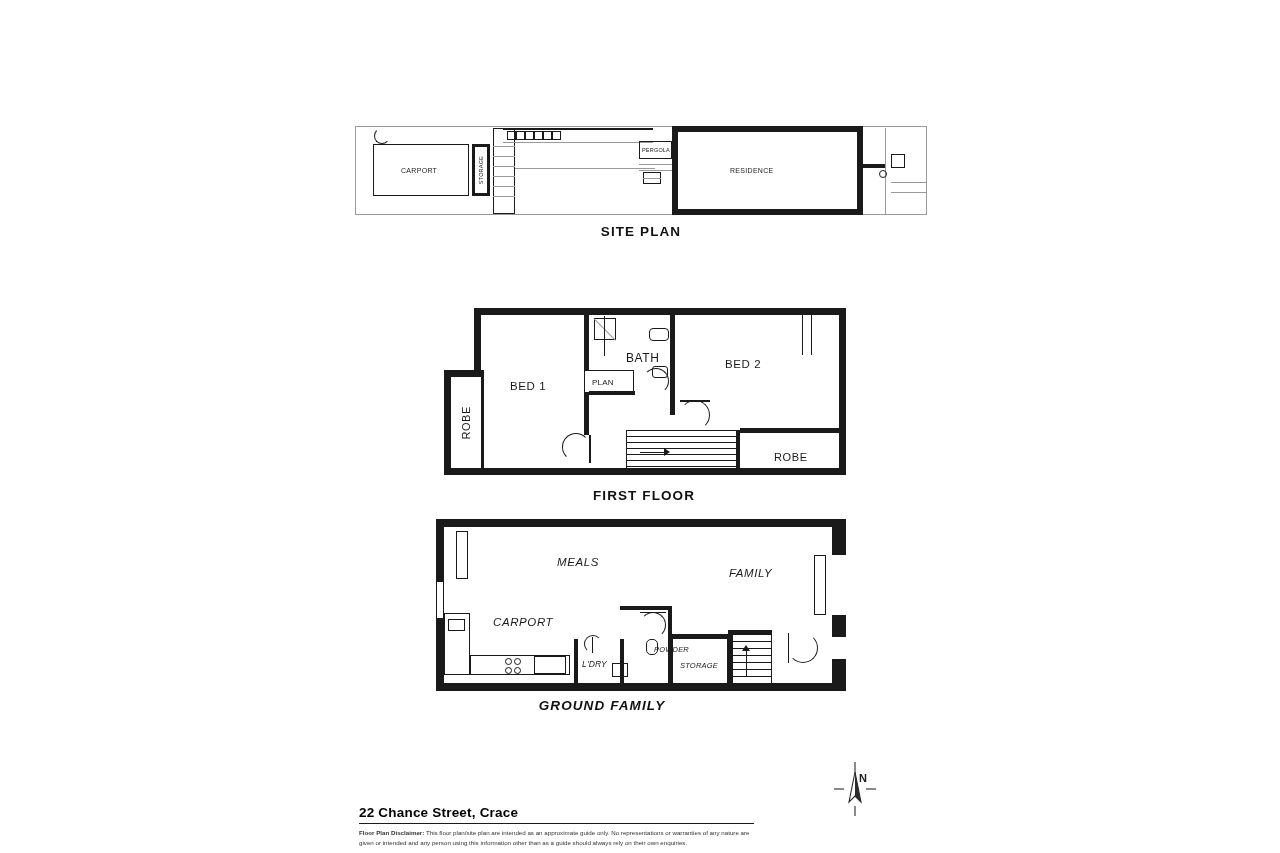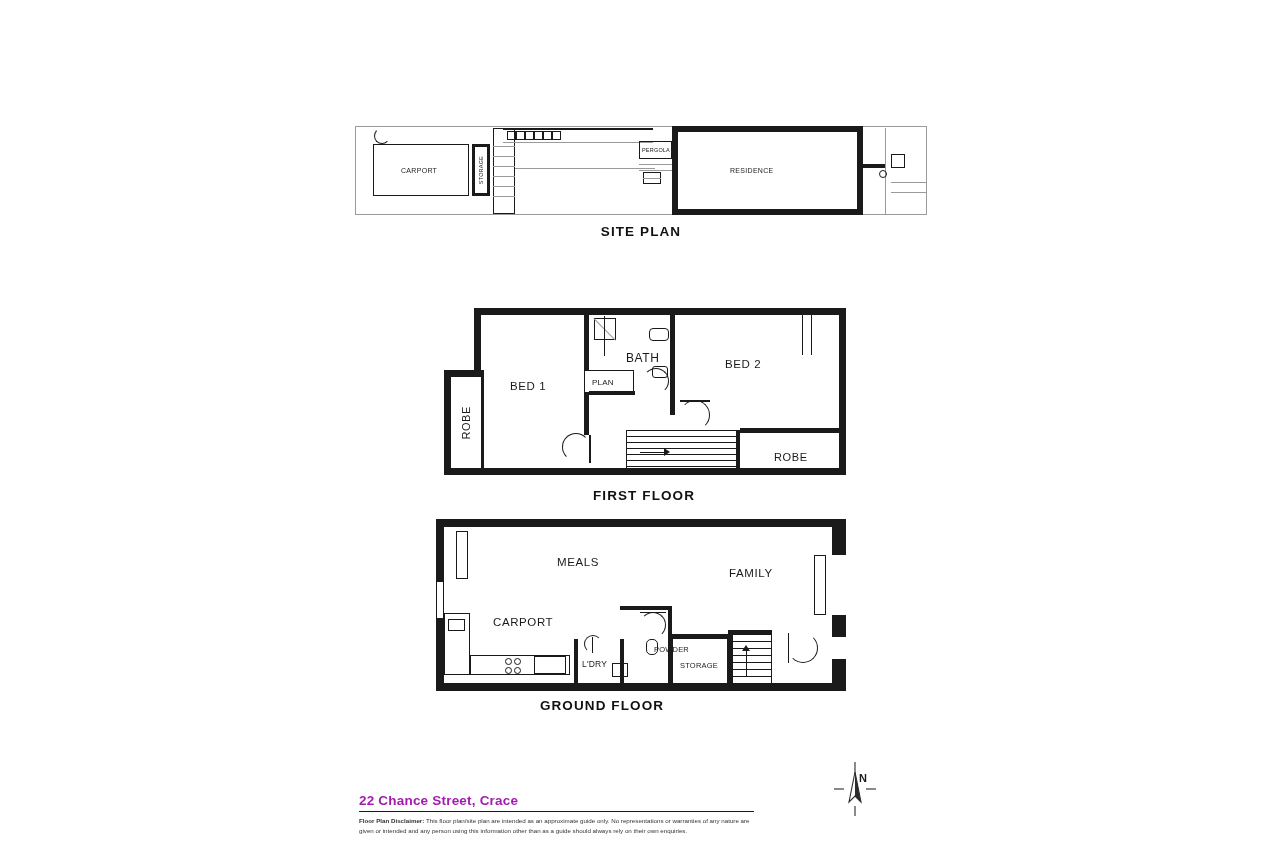--- a/index.html
+++ b/index.html
@@ -68,22 +68,22 @@
   #address-block {
     position: absolute;
     left: 359px;
     top: 789px;
     width: 395px;
   }
   #address-title {
     font-size: 13.5px;
     font-weight: bold;
     letter-spacing: .2px;
-    color: #a21caf;
-    margin: 4px 0 3px 0;
+    color: #000000;
+    margin: 16px 0 3px 0;
   }
   #address-rule {
     height: 1.4px;
     background: #1a1a1a;
     width: 395px;
     margin-bottom: 4px;
   }
   #disclaimer {
     font-size: 6.2px;
     line-height: 1.55;
@@ -221,21 +221,21 @@
     <div class="stair-step" style="left:182px; top:146px; width:114px; height:1px;"></div>
     <div class="stair-step" style="left:182px; top:152px; width:114px; height:1px;"></div>
     <div class="stair-step" style="left:182px; top:158px; width:114px; height:1px;"></div>
     <div class="thin" style="left:196px; top:144px; width:26px; height:1.4px;"></div>
     <div class="abs" style="left:220px; top:140px; width:0; height:0; border-left:6px solid #1a1a1a; border-top:4px solid transparent; border-bottom:4px solid transparent;"></div>
     <div class="wall" style="left:292px; top:122px; width:4px; height:45px;"></div>
 
     <div class="plan-title" style="left:100px; top:180px; width:200px;">FIRST FLOOR</div>
   </div>
 
-  <div class="abs" style="left:436px; top:519px; width:410px; height:126px;">
+  <div class="abs" style="left:436px; top:519px; width:410px; height:126px;font-style:italic;">
 
     <div class="wall" style="left:0px; top:0px; width:410px; height:8px;"></div>
     <div class="wall" style="left:0px; top:164px; width:410px; height:8px;"></div>
     <div class="wall" style="left:0px; top:0px; width:8px; height:62px;"></div>
     <div class="wall" style="left:0px; top:100px; width:8px; height:72px;"></div>
     <div class="wall" style="left:396px; top:0px; width:14px; height:36px;"></div>
     <div class="wall" style="left:396px; top:96px; width:14px; height:22px;"></div>
     <div class="wall" style="left:396px; top:140px; width:14px; height:32px;"></div>
 
     <div class="win-v" style="left:0px; top:62px; width:8px; height:38px;"></div>
@@ -284,21 +284,21 @@
     <div class="stair-step" style="left:296px; top:136px; width:40px; height:1px;"></div>
     <div class="stair-step" style="left:296px; top:143px; width:40px; height:1px;"></div>
     <div class="stair-step" style="left:296px; top:150px; width:40px; height:1px;"></div>
     <div class="stair-step" style="left:296px; top:157px; width:40px; height:1px;"></div>
     <div class="thin" style="left:310px; top:132px; width:1.4px; height:26px;"></div>
     <div class="abs" style="left:306px; top:126px; width:0; height:0; border-bottom:6px solid #1a1a1a; border-left:4px solid transparent; border-right:4px solid transparent;"></div>
 
     <div class="door-arc" style="left:352px; top:114px; width:30px; height:30px; border-color:#1a1a1a; border-top-color:transparent; border-left-color:transparent;"></div>
     <div class="thin" style="left:352px; top:114px; width:1.4px; height:30px;"></div>
 
-    <div class="plan-title" style="left:46px; top:179px; width:240px;">GROUND FLOOR</div>
+    <div class="plan-title" style="left:46px; top:179px; width:240px;">GROUND FAMILY</div>
   </div>
 
   <div id="address-block">
     <div id="address-title">22 Chance Street, Crace</div>
     <div id="address-rule"></div>
     <div id="disclaimer">
       <b>Floor Plan Disclaimer:</b>
       <span>This floor plan/site plan are intended as an approximate guide only. No representations or warranties of any nature are given or intended and any person using this information other than as a guide should always rely on their own enquiries.</span>
     </div>
   </div>

